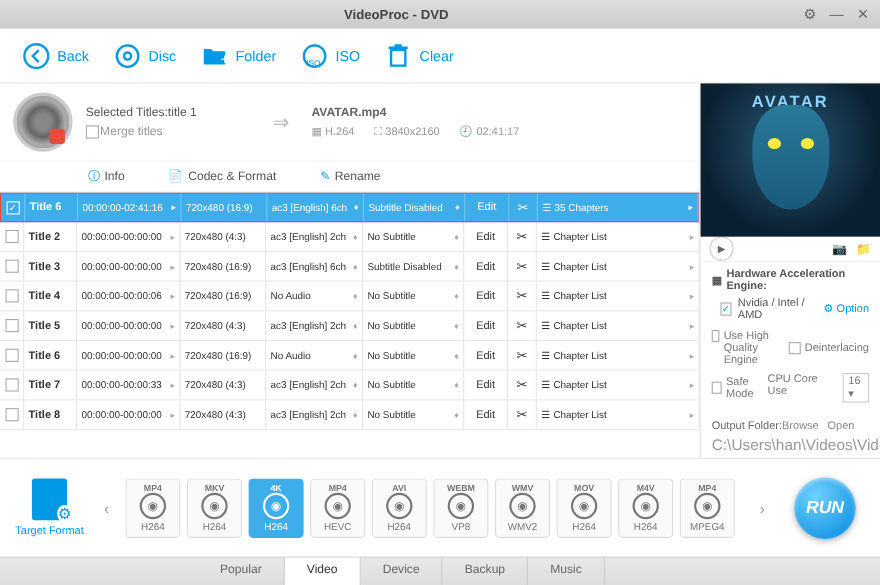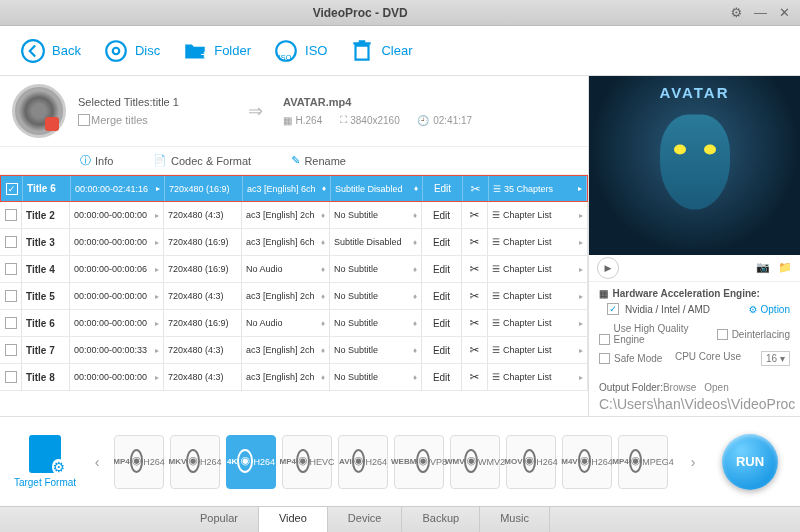--- a/index.html
+++ b/index.html
@@ -9,21 +9,21 @@
 .titlebar-center { flex: 1; text-align: center; font-weight: bold; color: #444; font-size: 12px; }
 .titlebar-btns { display: flex; gap: 12px; padding: 0 10px; color: #666; }
 .titlebar-btns span { cursor: pointer; font-size: 13px; }
 
 .toolbar { height: 50px; background: #fff; display: flex; align-items: center; gap: 22px; padding: 0 20px; border-bottom: 1px solid #e0e0e0; }
 .tool { display: flex; align-items: center; gap: 6px; color: #0099e5; cursor: pointer; font-size: 13px; font-weight: 500; }
 .tool svg { width: 26px; height: 26px; }
 
 .main { display: flex; height: 340px; }
 .left { flex: 1; display: flex; flex-direction: column; background: #fafafa; }
-.right { width: 212px; background: #fff; border-left: 1px solid #e0e0e0; display: flex; flex-direction: column; }
+.right { width: 164px; background: #fff; border-left: 1px solid #e0e0e0; display: flex; flex-direction: column; }
 
 .info-row { display: flex; padding: 8px 12px; gap: 12px; align-items: center; background: #fff; border-bottom: 1px solid #eee; }
 .disc-thumb { width: 54px; height: 54px; border-radius: 50%; background: radial-gradient(circle,#888 20%,#666 40%,#aaa 60%,#999); border: 3px solid #ccc; position: relative; }
 .disc-thumb::after { content: ''; position: absolute; right: 4px; bottom: 4px; width: 14px; height: 14px; background: #e74c3c; border-radius: 3px; }
 .sel-info { flex: 0 0 150px; font-size: 11px; color: #555; }
 .merge { display: flex; align-items: center; gap: 1px; margin-top: 6px; color: #999; }
 .arrows { font-size: 18px; color: #bbb; margin: 0 8px; }
 .file-info { flex: 1; font-size: 11px; color: #666; }
 .file-name { font-weight: bold; margin-bottom: 6px; }
 .file-meta { display: flex; gap: 18px; color: #999; font-size: 10px; }
@@ -72,25 +72,25 @@
 .out-folder-title { display: flex; justify-content: flex-start; margin-bottom: 3px; }
 .out-folder-title span:last-child { color: #888; }
 .out-path { color: #999; font-size: 14px; }
 
 .bottom { height: 116px; background: #fff; border-top: 1px solid #e0e0e0; display: flex; flex-direction: column; }
 .format-row { flex: 1; display: flex; align-items: center; padding: 6px 10px; gap: 8px; }
 .target-format { width: 70px; text-align: center; font-size: 10px; color: #0099e5; }
 .target-format-icon { width: 32px; height: 38px; background: #0099e5; margin: 0 auto 4px; border-radius: 3px; position: relative; }
 .target-format-icon::after { content: '⚙'; position: absolute; bottom: -2px; right: -4px; font-size: 14px; color: #0099e5; background: #fff; border-radius: 50%; }
 .formats { flex: 1; display: flex; gap: 6px; overflow: hidden; }
-.fmt { width: 50px; height: 54px; border: 1px solid #ddd; border-radius: 4px; display: flex; flex-direction: row; align-items: center; justify-content: center; font-size: 9px; color: #777; background: #fafafa; cursor: pointer; }
+.fmt { width: 50px; height: 54px; border: 1px solid #ddd; border-radius: 4px; display: flex; flex-direction: column; align-items: center; justify-content: center; font-size: 9px; color: #777; background: #fafafa; cursor: pointer; }
 .fmt.active { background: #3daee9; color: #fff; border-color: #3daee9; }
 .fmt-icon { width: 24px; height: 24px; border-radius: 50%; border: 2px solid currentColor; margin-bottom: 2px; display: flex; align-items: center; justify-content: center; font-size: 11px; }
 .fmt-top { font-size: 8px; font-weight: bold; }
-.run-btn { width: 56px; height: 56px; border-radius: 50%; background: radial-gradient(circle at 35% 30%, #6fd0ff, #0088dd); display: flex; align-items: center; justify-content: center; color: #fff; font-weight: bold; font-size: 13px; cursor: pointer; box-shadow: 0 2px 6px rgba(0,0,0,0.3), inset 0 2px 4px rgba(255,255,255,0.5); margin: 0 12px; }
+.run-btn { width: 56px; height: 56px; border-radius: 50%; background: radial-gradient(circle at 35% 30%, #6fd0ff, #0088dd); display: flex; align-items: center; justify-content: center; color: #fff; font-weight: bold; font-size: 16px; font-style: italic; cursor: pointer; box-shadow: 0 2px 6px rgba(0,0,0,0.3), inset 0 2px 4px rgba(255,255,255,0.5); margin: 0 12px; }
 .cat-tabs { height: 26px; display: flex; background: linear-gradient(#e8e8e8,#ddd); border-top: 1px solid #ccc; padding-left: 180px; }
 .cat-tab { padding: 5px 20px; font-size: 11px; color: #666; cursor: pointer; border-right: 1px solid #ccc; text-align: right; }
 .cat-tab.active { background: #fff; color: #333; }
 .nav-arrow { width: 18px; display: flex; align-items: center; justify-content: center; color: #999; font-size: 14px; cursor: pointer; }
 </style>
 </head>
 <body>
 
 <div class="titlebar">
   <div class="titlebar-center">VideoProc - DVD</div>
@@ -299,21 +299,21 @@
           <span>▦</span>
           <span>Hardware Acceleration Engine:</span>
         </div>
       <div class="hw-row">
         <span class="chk">✓</span>
         <span>Nvidia / Intel / AMD</span>
         <span style="flex:1"></span>
         <span class="hw-opt">⚙ <span>Option</span></span>
       </div>
       <div class="settings-row">
-        <span style="display:flex;gap:4px;align-items:flex-end">
+        <span style="display:flex;gap:4px;align-items:flex-start">
             <span class="chk"></span>
             <span>Use High Quality Engine</span>
           </span>
         <span style="display:flex;gap:4px;align-items:center">
             <span class="chk"></span>
             <span>Deinterlacing</span>
           </span>
       </div>
       <div class="settings-row">
         <span style="display:flex;gap:4px;align-items:center">

